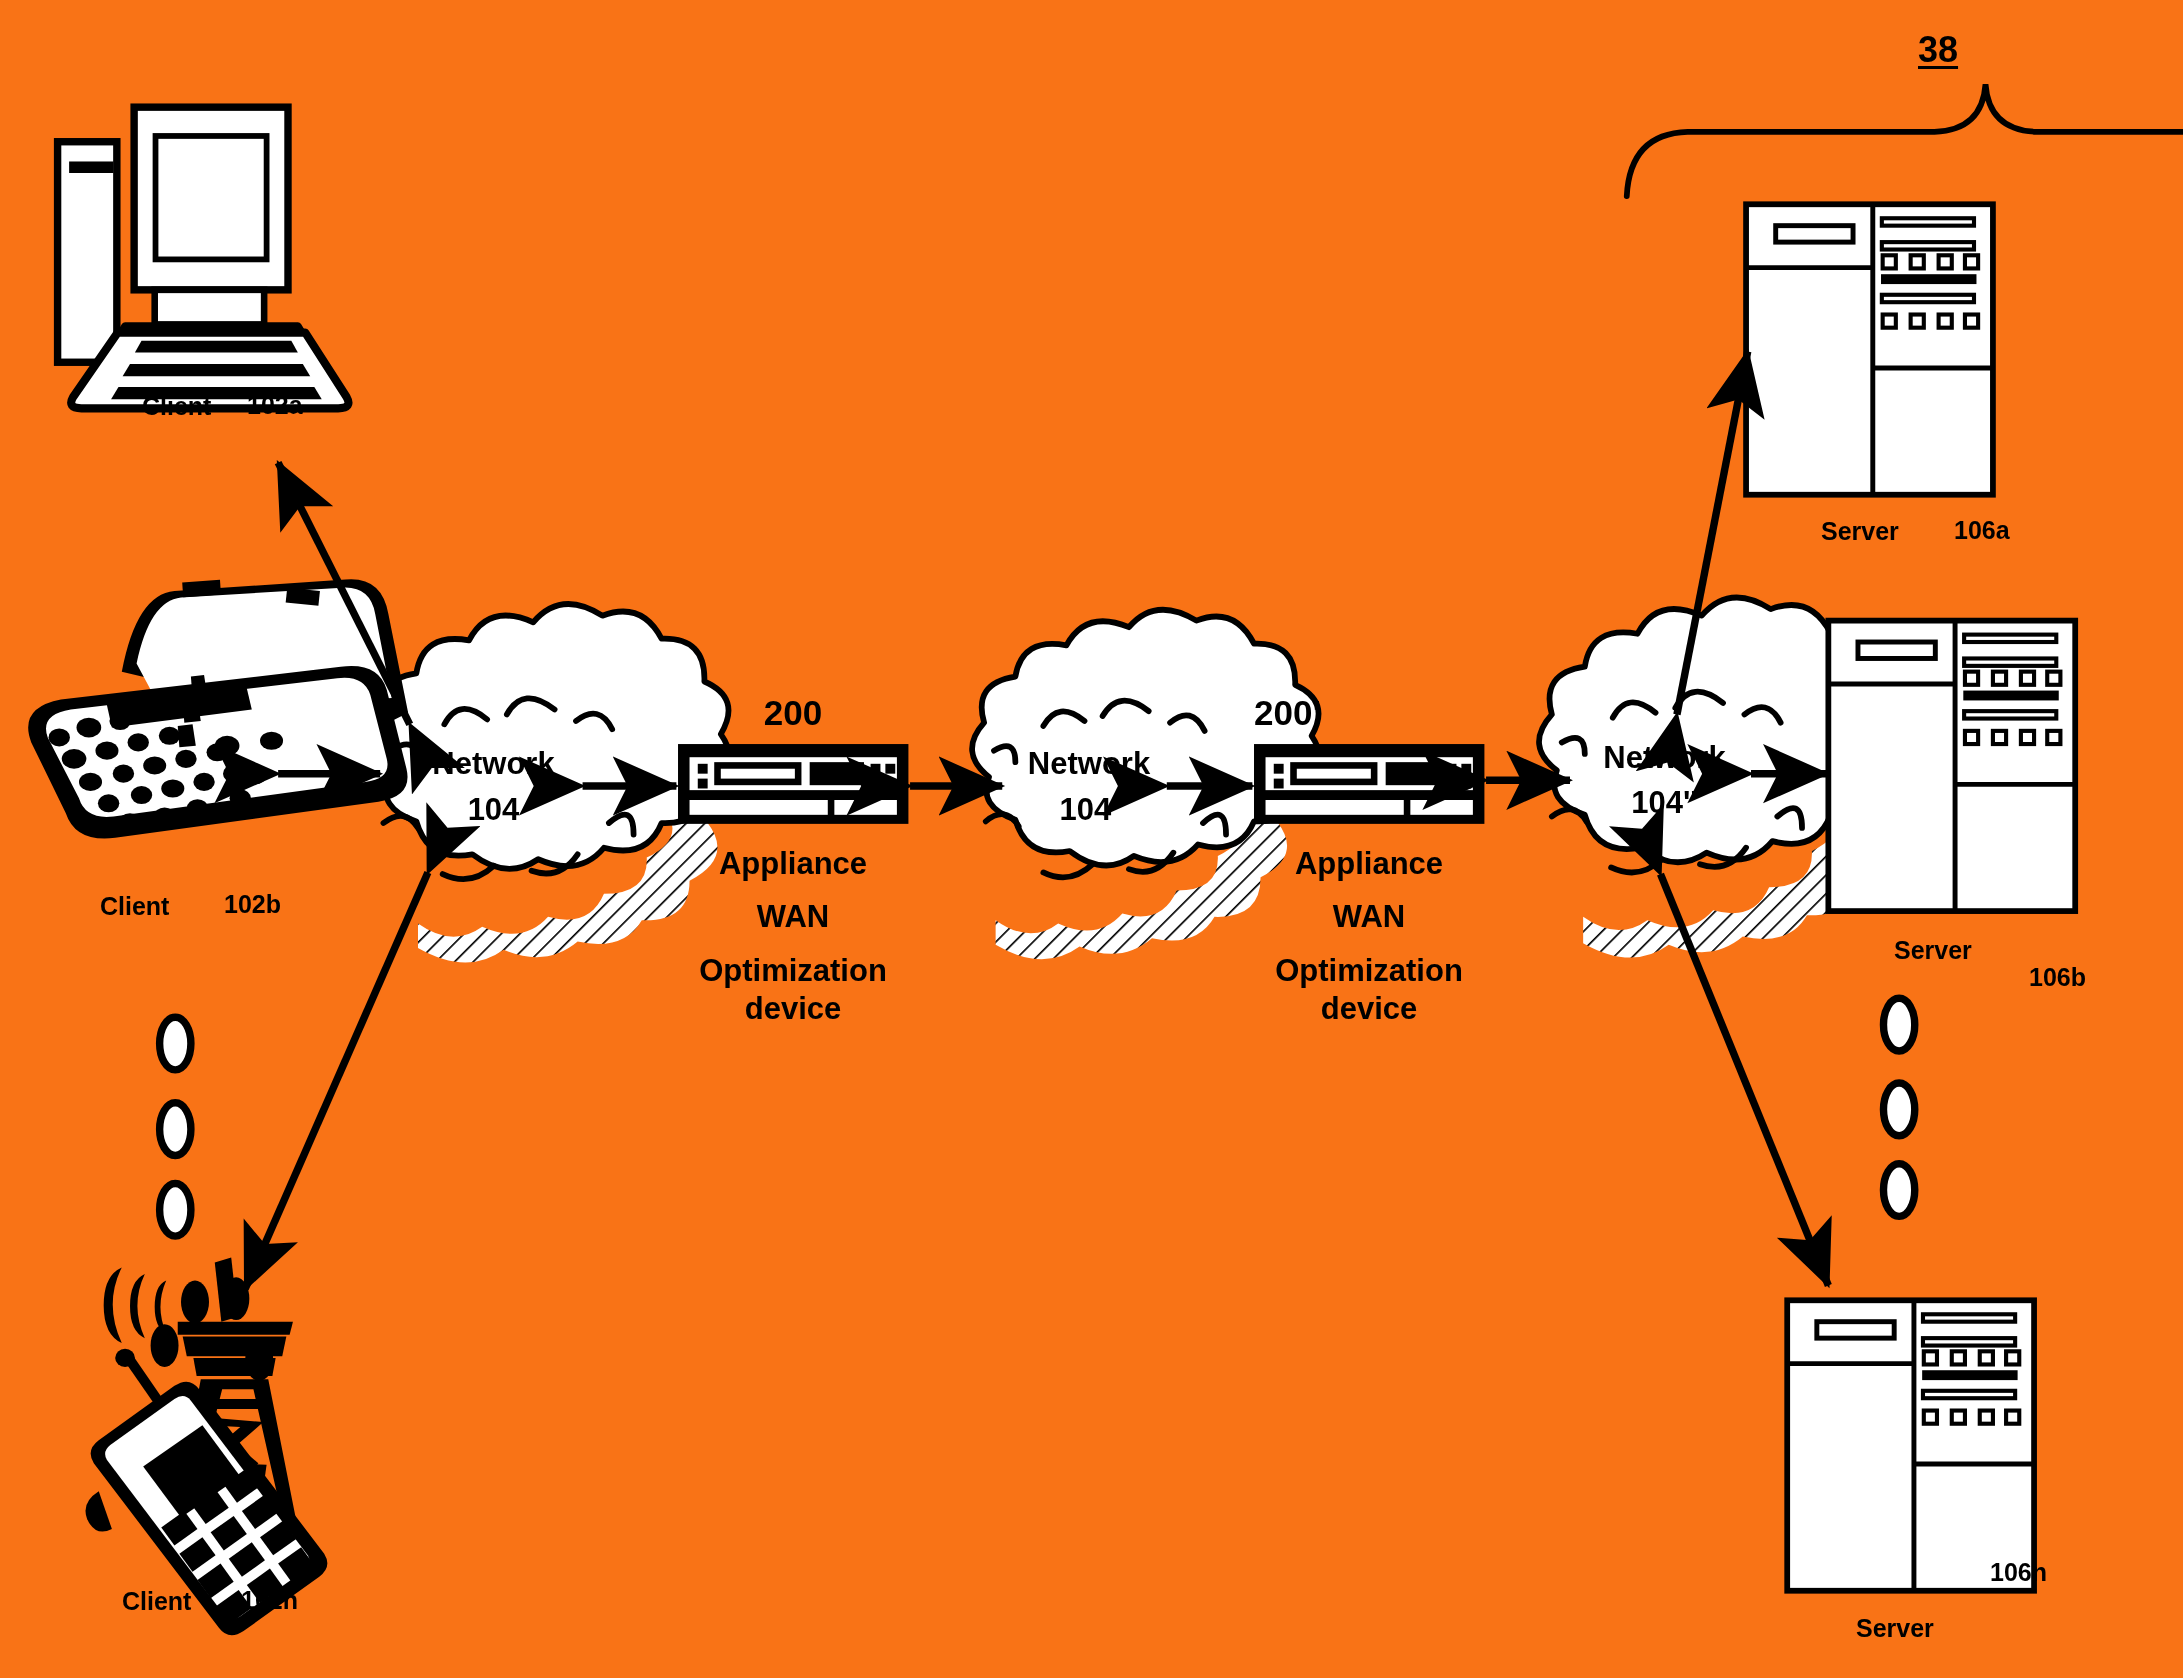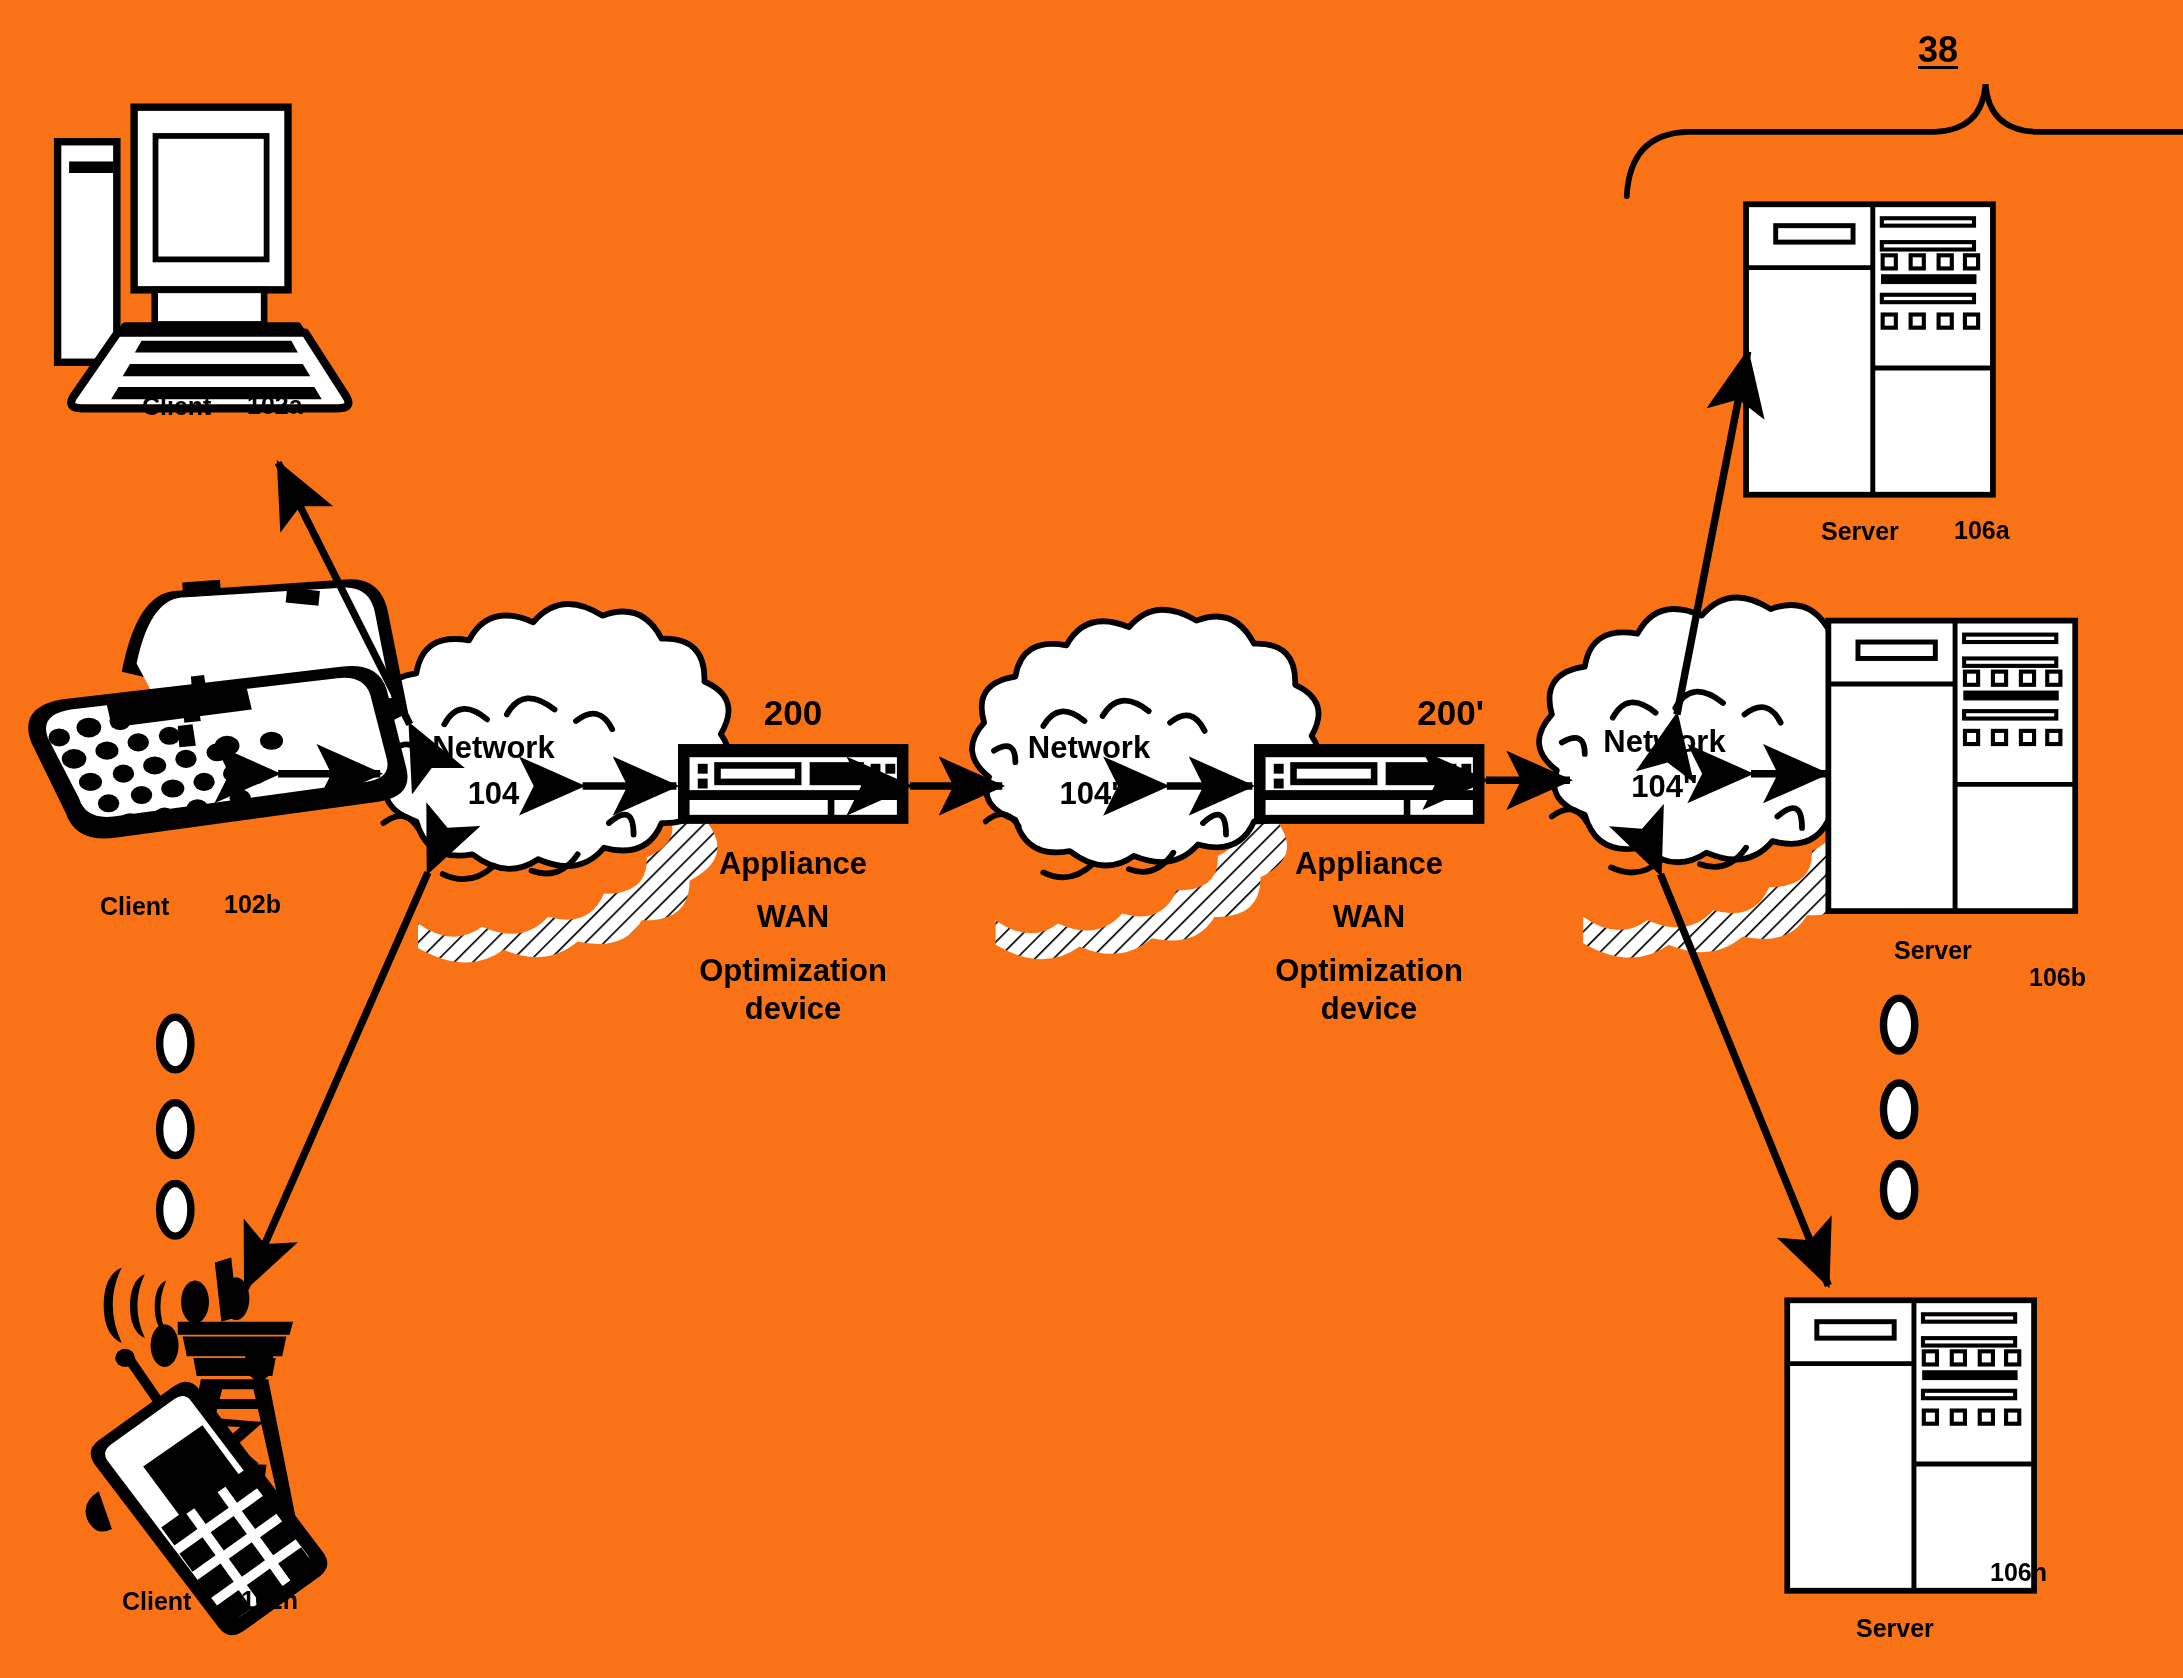--- a/index.html
+++ b/index.html
@@ -31,20 +31,21 @@
     color: #000000;
     white-space: nowrap;
     line-height: 1.05;
   }
   .lbl-node {
     font-size: 25px;
   }
   .lbl-cloud {
     font-size: 31px;
     text-align: center;
+    margin-top: 16px;
   }
   .lbl-num {
     font-size: 35px;
   }
   .lbl-ref {
     font-size: 36px;
     text-decoration: underline;
     text-underline-offset: 4.1px;
   }
   .lbl-dev {
@@ -426,21 +427,21 @@
 
   <div class="lbl lbl-cloud" style="left:1582px; top:726px; width:165px;">Network</div>
   <div class="lbl lbl-cloud" style="left:1582px; top:771px; width:165px;">104''</div>
 
   <div class="lbl lbl-num" style="left:678px; top:695px; width:230px; text-align:center;">200</div>
   <div class="lbl lbl-dev" style="left:678px; top:848px; width:230px;">Appliance</div>
   <div class="lbl lbl-dev" style="left:678px; top:901px; width:230px;">WAN</div>
   <div class="lbl lbl-dev" style="left:678px; top:955px; width:230px;">Optimization</div>
   <div class="lbl lbl-dev" style="left:678px; top:993px; width:230px;">device</div>
 
-  <div class="lbl lbl-num" style="left:1254px; top:695px; width:230px; text-align:right;">200'</div>
+  <div class="lbl lbl-num" style="left:1254px; top:695px; width:230px; text-align:left;">200'</div>
   <div class="lbl lbl-dev" style="left:1254px; top:848px; width:230px;">Appliance</div>
   <div class="lbl lbl-dev" style="left:1254px; top:901px; width:230px;">WAN</div>
   <div class="lbl lbl-dev" style="left:1254px; top:955px; width:230px;">Optimization</div>
   <div class="lbl lbl-dev" style="left:1254px; top:993px; width:230px;">device</div>
 
   <div class="lbl lbl-node" style="left:1821px; top:518px;">Server</div>
   <div class="lbl lbl-node" style="left:1954px; top:517px;">106a</div>
 
   <div class="lbl lbl-node" style="left:1894px; top:937px;">Server</div>
   <div class="lbl lbl-node" style="left:2029px; top:964px;">106b</div>

